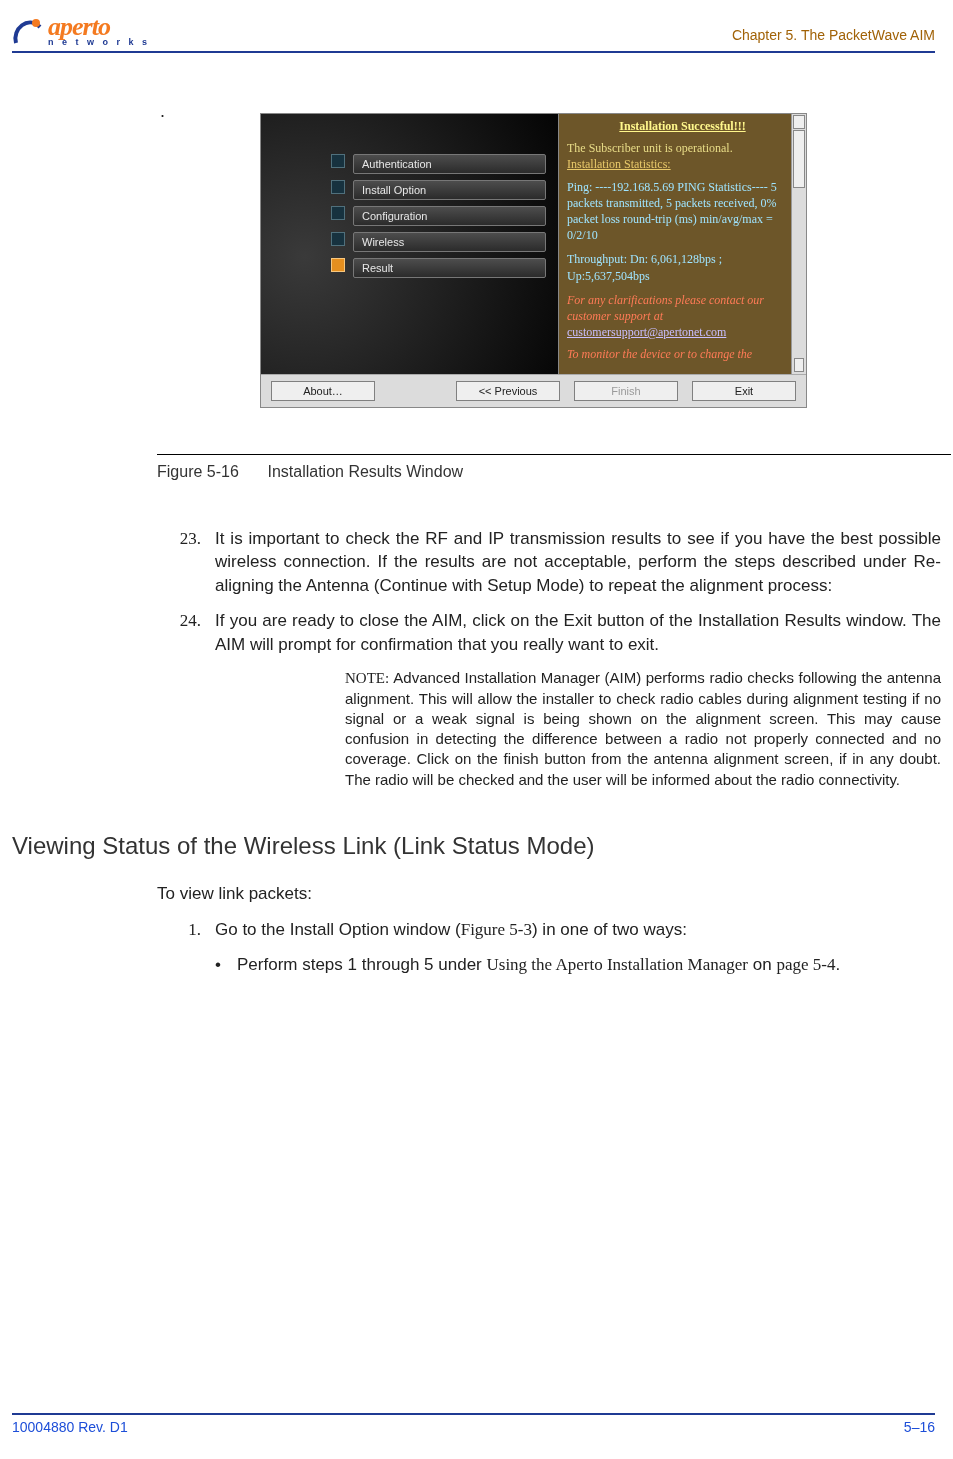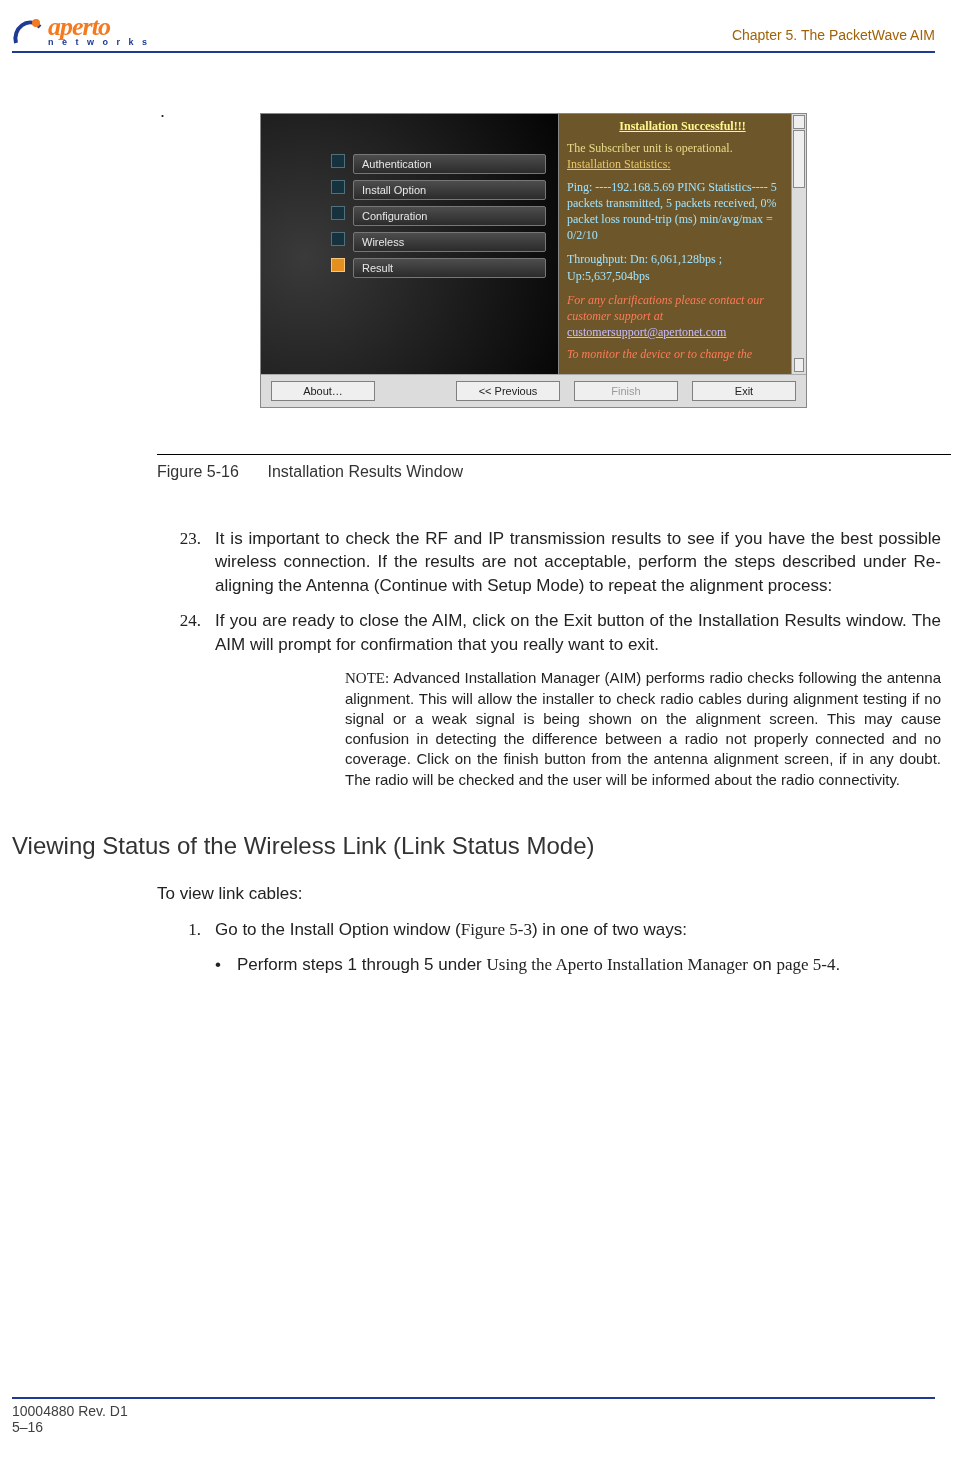--- a/index.html
+++ b/index.html
@@ -262,22 +262,21 @@
   }
   hr.botrule {
     border: none;
     border-top: 2px solid #1f3a93;
     margin-bottom: 4px;
   }
   .foot-line {
     display: flex;
     justify-content: space-between;
     font-size: 14px;
-    color: #404040;
-    flex-direction: column;
+    color: #1d4ed8;
   }
 </style>
 </head>
 <body>
 
 <div class="header">
   <div class="header-line">
     <div class="logo-wrap">
       <svg width="30" height="30" viewBox="0 0 30 30">
         <path d="M4 26 C 0 12, 16 -2, 28 10" fill="none" stroke="#1f3a93" stroke-width="4"></path>
@@ -373,21 +372,21 @@
     <span class="txt">If you are ready to close the AIM, click on the Exit button of the Installation Results window. The AIM will prompt for confirmation that you really want to exit.</span>
   </div>
 
   <div class="note-block">
     <span class="note-label">NOTE:  </span><span>Advanced Installation Manager (AIM) performs radio checks following the antenna alignment. This will allow the installer to check radio cables during alignment testing if no signal or a weak signal is being shown on the alignment screen. This may cause confusion in detecting the difference between a radio not properly connected and no coverage. Click on the finish button from the antenna alignment screen, if in any doubt. The radio will be checked and the user will be informed about the radio connectivity.</span>
   </div>
 </div>
 
 <h2 class="section">Viewing Status of the Wireless Link (Link Status Mode)</h2>
 
-<div class="para">To view link cables:</div>
+<div class="para">To view link packets:</div>
 
 <div class="body-col">
   <div class="ol-item">
     <span class="num serif">1.</span>
     <span class="txt">
       <span>Go to the Install Option window (</span><span class="serif">Figure 5-3</span><span>) in one of two ways:</span>
     </span>
   </div>
 
   <div class="sub-bullet">

